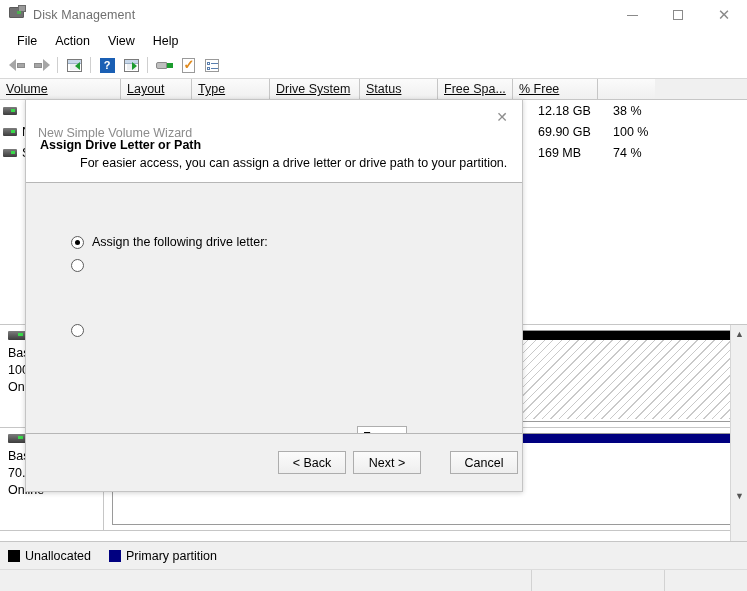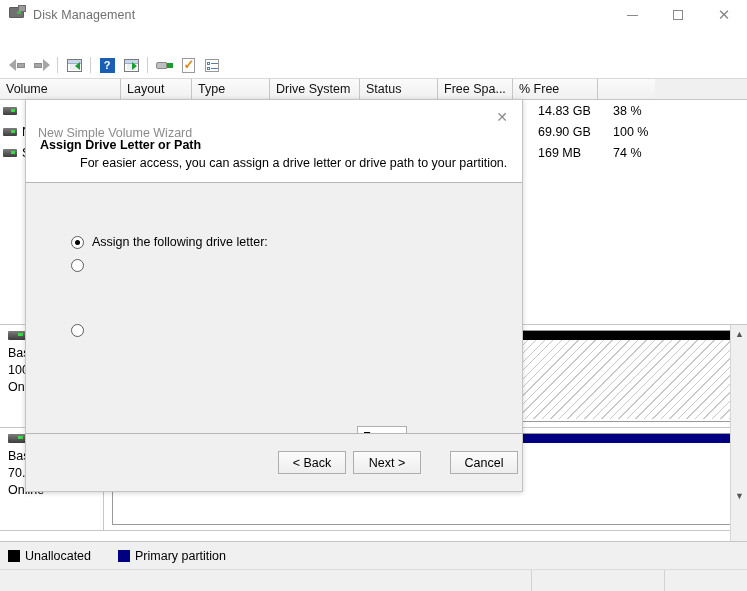--- a/index.html
+++ b/index.html
@@ -87,21 +87,21 @@
   .plug-ico .body { position:absolute; left:0; top:3px; width:11px; height:7px; background:#bfbfbf; border:1px solid #8a8a8a; border-radius:2px 0 0 2px;}
   .plug-ico .tip { position:absolute; right:0; top:4px; width:6px; height:5px; background:#1c9c2e; }
   .check-ico { width:13px; height:15px; background:#fff; border:1px solid #9a9a9a; position:relative; }
   .check-ico::after { content:"✓"; position:absolute; left:1px; top:-2px; color:#e08a1e; font-size:13px; font-weight:bold; }
   .list-ico { width:14px; height:13px; background:#fff; border:1px solid #9a9a9a; position:relative; }
   .list-ico .l { position:absolute; left:5px; width:7px; height:1px; background:#5a7fae; }
   .list-ico .c { position:absolute; left:1px; width:3px; height:3px; border:1px solid #5a7fae; }
 
   
   #vol-panel { position: absolute; left: 0; top: 79px; width: 747px; height: 245px; background:#fff; }
-  #vol-header { display: flex; height: 21px; background: #f0f0f0; border-bottom: 1px solid #c6c6c6; }
+  #vol-header { display: flex; height: 21px; background: #f0f0f0; border-bottom: 1px solid #c6c6c6; text-decoration: underline; }
   .vh {
     border-right: 1px solid #c6c6c6;
     padding: 3px 0 0 6px;
     font-size: 12.5px;
     color: #111;
     overflow: hidden; white-space: nowrap;
     background: linear-gradient(#fbfbfb, #f0f0f0);
   }
   #vol-rows { position: relative; }
   .vol-row { display: flex; height: 21px; align-items: center; }
@@ -134,21 +134,21 @@
   #vscroll {
     position: absolute; right: 0; top: 0; width: 17px; height: 217px;
     background: #f0f0f0; border-left: 1px solid #d6d6d6;
   }
   .sb-arrow { width: 17px; height: 17px; display:flex;align-items:center;justify-content:center; color:#555; font-size:9px; }
 
   
   #legend {
     position: absolute; left: 0; top: 541px; width: 747px; height: 28px;
     background: #f0f0f0; border-top: 1px solid #c6c6c6;
-    display: flex; align-items: center; padding-left: 8px; gap: 19px;
+    display: flex; align-items: center; padding-left: 8px; gap: 10px;
     font-size: 12.5px;
   }
   .lg-sw { width: 12px; height: 12px; display:inline-block; }
   .lg-sw.black { background: #000; }
   .lg-sw.blue { background: #000080; }
   .lg-item { display:flex; align-items:center; gap:5px; margin-right:8px; }
 
   
   #statusbar {
     position: absolute; left: 0; top: 569px; width: 747px; height: 22px;
@@ -234,20 +234,26 @@
         </div>
       <div class="win-btn">
           <span class="wb-max"></span>
         </div>
       <div class="win-btn">
           <span class="wb-close">✕</span>
         </div>
     </div>
   </div>
 
+  <div id="menubar">
+    <div class="menu-item">File</div>
+    <div class="menu-item">Action</div>
+    <div class="menu-item">View</div>
+    <div class="menu-item">Help</div>
+  </div>
 
   <div id="toolbar">
     <div class="tb-btn">
       <span class="arr left">
           <span class="head"></span>
           <span class="shaft"></span>
         </span>
     </div>
     <div class="tb-btn">
       <span class="arr right">
@@ -307,21 +313,21 @@
       <div class="vol-row">
         <div class="vol-icon-cell">
             <span class="vol-disk"></span>
           </div>
         <div class="vc" style="width:101px"></div>
         <div class="vc" style="width:71px"></div>
         <div class="vc" style="width:78px"></div>
         <div class="vc" style="width:90px"></div>
         <div class="vc" style="width:78px"></div>
         <div class="vc" style="width:92px"></div>
-        <div class="vc" style="width:75px;padding-left:8px">14.83 GB</div>
+        <div class="vc" style="width:75px;padding-left:8px">12.18 GB</div>
         <div class="vc" style="width:85px;padding-left:8px">38 %</div>
       </div>
       <div class="vol-row">
         <div class="vol-icon-cell">
             <span class="vol-disk"></span>
           </div>
         <div class="vc" style="width:101px">N</div>
         <div class="vc" style="width:71px"></div>
         <div class="vc" style="width:78px"></div>
         <div class="vc" style="width:90px"></div>

